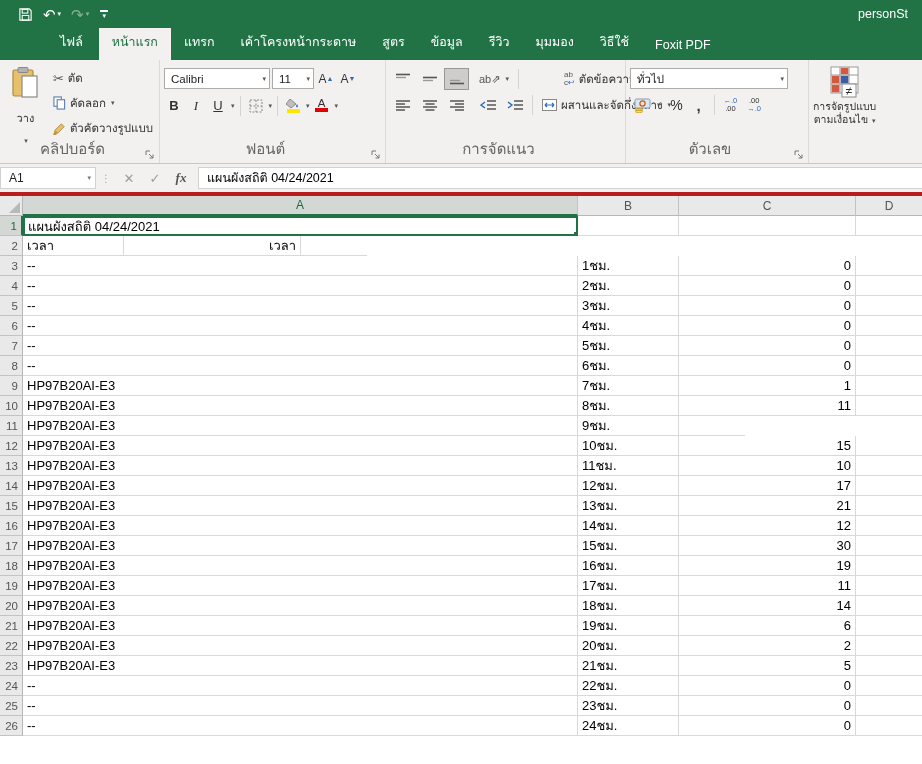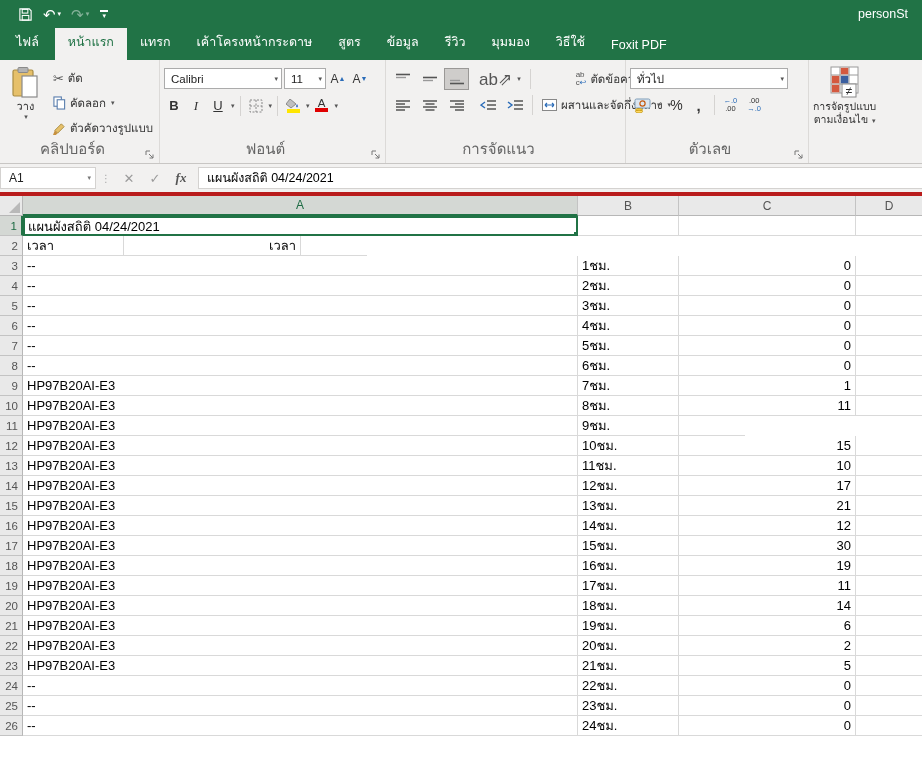--- a/index.html
+++ b/index.html
@@ -13,39 +13,39 @@
   .qat-btn { display:flex; align-items:center; color:#fff; padding:0 4px; height:22px; cursor:pointer; }
   .qat-btn .glyph { font-size:15px; line-height:1; }
   .qat-btn.dim { opacity:.45; }
   .mini-arrow { font-size:7px; margin-left:2px; color:#fff; }
   .qat-custom { display:flex; flex-direction:column; align-items:center; justify-content:center; padding:0 5px; cursor:pointer; }
   .qat-custom .bar { width:8px; height:1.5px; background:#fff; margin-bottom:1px; }
   .qat-custom .arr { font-size:7px; line-height:5px; color:#fff; }
   .win-title { margin-left:auto; font-size:12.5px; color:#fff; white-space:nowrap; overflow:hidden; width:64px; }
 
   
-  .tabbar { height:32px; background:#217346; display:flex; align-items:flex-end; color:#fff; flex:0 0 auto; overflow:hidden; }
+  .tabbar { height:32px; background:#217346; display:flex; align-items:flex-end; color:#fff; flex:0 0 auto; overflow:hidden;padding-left:44px; }
   .rtab { padding:7px 13px 8px 13px; font-size:12.5px; white-space:nowrap; cursor:pointer; }
   .rtab.active { background:#f2f1f0; color:#217346; }
   .rtab.filetab { padding:7px 16px 8px 16px; }
   .tellme { display:flex; align-items:center; gap:7px; padding:0 10px 6px 10px; font-size:12.5px; white-space:nowrap; cursor:pointer; }
 
   
   .ribbon { height:104px; background:#f2f1f0; border-bottom:1px solid #c8c6c4; display:flex; flex:0 0 auto; overflow:hidden; }
   .rgroup { position:relative; height:100%; padding:4px 2px 16px 4px; border-right:1px solid #dcdad8; display:flex; }
   .rgroup-label { position:absolute; bottom:2px; left:0; right:14px; text-align:center; font-size:15px; color:#666; white-space:nowrap; }
   .dlg-launch { position:absolute; right:3px; bottom:2px; width:12px; height:12px; cursor:pointer; }
   .icon-svg { display:inline-block; vertical-align:middle; }
   .small-btn { display:flex; align-items:center; gap:4px; padding:2px 4px; height:22px; font-size:11.5px; color:#333; cursor:pointer; white-space:nowrap; }
   .drop { font-size:7px; color:#555; margin-left:1px; }
   .combo { background:#fff; border:1px solid #ababab; display:flex; align-items:center; height:21px; font-size:11.5px; padding:0 3px 0 6px; color:#222; cursor:pointer; }
   .combo .drop { margin-left:auto; }
   .big-btn { display:flex; flex-direction:column; align-items:center; justify-content:flex-start; padding:2px 4px; cursor:pointer; font-size:11px; color:#333; }
   .big-btn .lbl { line-height:13px; text-align:center; white-space:nowrap; }
-  .paste-btn { width:46px; }
+  .paste-btn { width:46px;justify-content:space-between; }
   .fmt-rows { display:flex; flex-direction:column; gap:3px; padding-top:3px; margin-left:2px; }
 
   .font-grid { display:flex; flex-direction:column; gap:6px; padding-top:4px; }
   .row-flex { display:flex; align-items:center; gap:2px; }
   .tbtn { display:flex; align-items:center; justify-content:center; min-width:20px; height:21px; padding:0 2px; font-size:13px; color:#333; cursor:pointer; }
   .tbtn.b { font-weight:bold; }
   .tbtn.i { font-style:italic; font-family:"Liberation Serif",serif; }
   .tbtn.u { text-decoration:underline; }
   .vsep { width:1px; height:20px; background:#d5d3d1; margin:0 3px; }
   .fontsize-a { font-size:12px; position:relative; color:#333; }
@@ -170,21 +170,21 @@
       <div class="rgroup-label">คลิปบอร์ด</div>
       <svg class="dlg-launch" viewBox="0 0 12 12">
           <path d="M2 2 H6 M2 2 V6" stroke="#777" fill="none"></path>
           <path d="M5 5 L9 9 M9 9 V5.5 M9 9 H5.5" stroke="#777" fill="none"></path>
         </svg>
     </div>
 
     <div class="rgroup" style="width:226px;">
       <div class="font-grid">
         <div class="row-flex">
-          <div class="combo" style="width:118px;">
+          <div class="combo" style="width:106px;">
             <span>Calibri</span>
             <span class="drop">▾</span>
           </div>
           <div class="combo" style="width:42px;">
             <span>11</span>
             <span class="drop">▾</span>
           </div>
           <div class="tbtn fontsize-a">A<sup>▲</sup></div>
           <div class="tbtn fontsize-a">A<sup>▼</sup></div>
         </div>
@@ -240,21 +240,21 @@
                 <line x1="0" y1="7.5" x2="10" y2="7.5" stroke="#999" stroke-width="1.4"></line>
               </svg>
           </div>
           <div class="abtn selected">
             <svg class="icon-svg" width="14" height="12" viewBox="0 0 14 12">
                 <line x1="0" y1="7.5" x2="10" y2="7.5" stroke="#999" stroke-width="1.4"></line>
                 <line x1="0" y1="10.5" x2="14" y2="10.5" stroke="#555" stroke-width="1.6"></line>
               </svg>
           </div>
           <div class="small-btn" style="margin-left:4px;">
-            <span style="font-size:17px;color:#555;transform:rotate(-0.0deg);">ab⇗</span>
+            <span style="font-size:11px;color:#555;transform:rotate(-0.0deg);">ab⇗</span>
             <span class="drop">▾</span>
           </div>
           <div class="vsep"></div>
           <div class="small-btn">
             <span style="font-size:8px;line-height:8px;color:#555;display:inline-block;margin-left:36px;">ab<br>c<span style="color:#2b6cb8;">↩</span></span>
             <span>ตัดข้อความ</span>
           </div>
         </div>
         <div class="row-flex">
           <div class="abtn">

